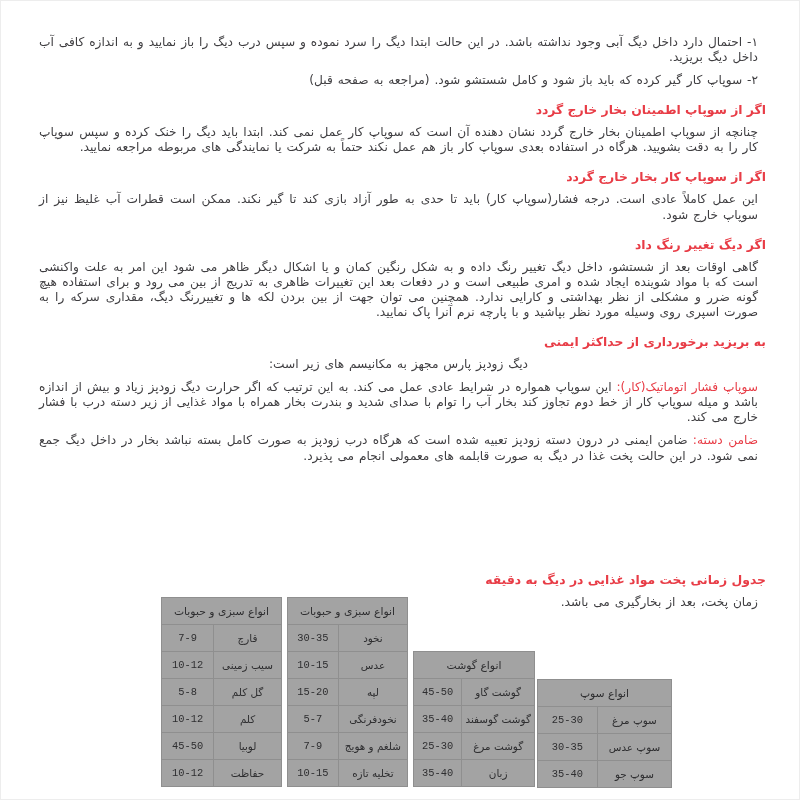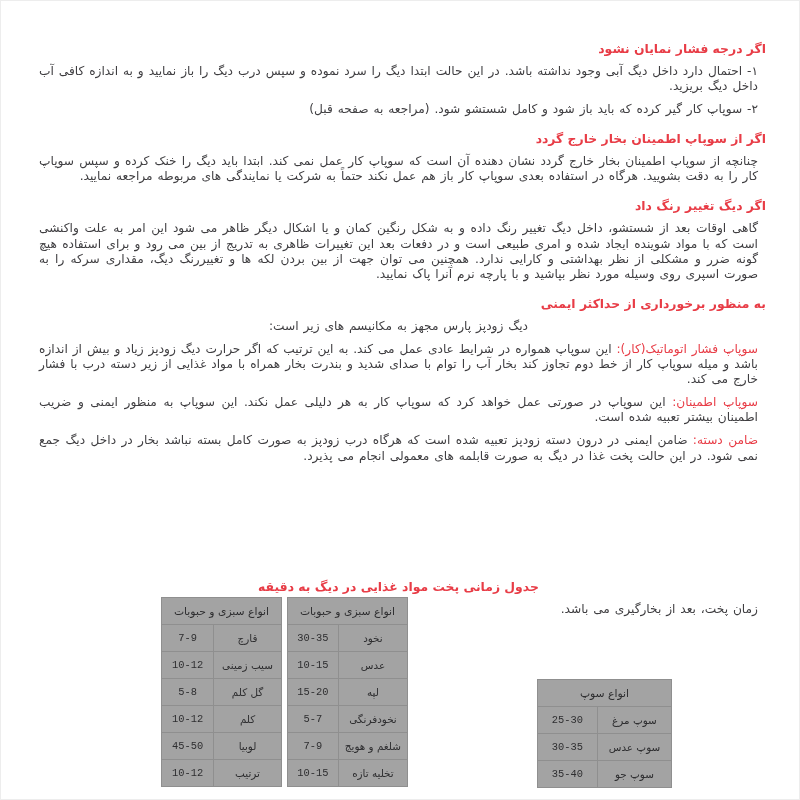--- a/index.html
+++ b/index.html
@@ -37,21 +37,21 @@
     text-align: justify;
     word-spacing: 1px;
   }
   p.intro { text-align: center; margin-bottom: 2px; }
   .mech .lbl { color: var(--red, #e83c46); }
   .jadval-block {
     position: absolute;
     top: 562px; right: 33px; left: 30px;
     text-align: right;
   }
-  .jadval-block h2.hd { margin: 16px 0 3px 0; text-align: center; }
+  .jadval-block h2.hd { margin: 9px 0 3px 0; }
   .jadval-block p.bt { text-align: right; }
   .tables-area {
     position: absolute;
     top: 596px; left: 0; right: 0;
     height: 200px;
   }
   table.ctable {
     position: absolute;
     border-collapse: collapse;
     direction: rtl;
@@ -77,41 +77,43 @@
   .t4 { left: 536px; top: 82px; width: 135px; }
 </style>
 </head>
 <body>
 
 <div class="page">
 
   <div class="content">
 
     <section>
-      <h2 class="hd">اگر درجه فشار نمایان نشود</h2>
       <p class="bt">۱- احتمال دارد داخل دیگ آبی وجود نداشته باشد. در این حالت ابتدا دیگ را سرد نموده و سپس درب دیگ را باز نمایید و به اندازه کافی آب داخل دیگ بریزید.</p>
       <p class="bt">۲- سوپاپ کار گیر کرده که باید باز شود و کامل شستشو شود. (مراجعه به صفحه قبل)</p>
     </section>
 
     <section>
       <h2 class="hd">اگر از سوپاپ اطمینان بخار خارج گردد</h2>
       <p class="bt">چنانچه از سوپاپ اطمینان بخار خارج گردد نشان دهنده آن است که سوپاپ کار عمل نمی کند. ابتدا باید دیگ را خنک کرده و سپس سوپاپ کار را به دقت بشویید. هرگاه در استفاده بعدی سوپاپ کار باز هم عمل نکند حتماً به شرکت یا نمایندگی های مربوطه مراجعه نمایید.</p>
     </section>
 
+    <section>
+      <h2 class="hd">اگر از سوپاپ کار بخار خارج گردد</h2>
+      <p class="bt">این عمل کاملاً عادی است. درجه فشار(سوپاپ کار) باید تا حدی به طور آزاد بازی کند تا گیر نکند. ممکن است قطرات آب غلیظ نیز از سوپاپ خارج شود.</p>
+    </section>
 
     <section>
       <h2 class="hd">اگر دیگ تغییر رنگ داد</h2>
       <p class="bt">گاهی اوقات بعد از شستشو، داخل دیگ تغییر رنگ داده و به شکل رنگین کمان و یا اشکال دیگر ظاهر می شود این امر به علت واکنشی است که با مواد شوینده ایجاد شده و امری طبیعی است و در دفعات بعد این تغییرات ظاهری به تدریج از بین می رود و برای استفاده هیچ گونه ضرر و مشکلی از نظر بهداشتی و کارایی ندارد. همچنین می توان جهت از بین بردن لکه ها و تغییررنگ دیگ، مقداری سرکه را به صورت اسپری روی وسیله مورد نظر بپاشید و با پارچه نرم آنرا پاک نمایید.</p>
     </section>
 
     <section>
-      <h2 class="hd">به منظور برخورداری از حداکثر ایمنی</h2>
+      <h2 class="hd">به بریزید برخورداری از حداکثر ایمنی</h2>
       <p class="bt intro">دیگ زودپز پارس مجهز به مکانیسم های زیر است:</p>
       <p class="bt mech"><span class="lbl">سوپاپ فشار اتوماتیک(کار):</span> <span>این سوپاپ همواره در شرایط عادی عمل می کند. به این ترتیب که اگر حرارت دیگ زودپز زیاد و بیش از اندازه باشد و میله سوپاپ کار از خط دوم تجاوز کند بخار آب را توام با صدای شدید و بندرت بخار همراه با مواد غذایی از زیر دسته درب با فشار خارج می کند.</span></p>
-      <p class="bt mech"><span class="lbl">سوپاپ اطمینان:</span> <span>این سوپاپ در صورتی عمل خواهد کرد که سوپاپ کار به هر دلیلی عمل نکند. این سوپاپ به منظور ایمنی و ضریب اطمینان بیشتر تعبیه شده است.</span></p>
       <p class="bt mech"><span class="lbl">ضامن دسته:</span> <span>ضامن ایمنی در درون دسته زودپز تعبیه شده است که هرگاه درب زودپز به صورت کامل بسته نباشد بخار در داخل دیگ جمع نمی شود. در این حالت پخت غذا در دیگ به صورت قابلمه های معمولی انجام می پذیرد.</span></p>
     </section>
 
   </div>
 
   <div class="jadval-block">
     <h2 class="hd">جدول زمانی پخت مواد غذایی در دیگ به دقیقه</h2>
     <p class="bt">زمان پخت، بعد از بخارگیری می باشد.</p>
   </div>
 
@@ -137,21 +139,21 @@
           </tr>
           <tr>
             <td class="item">کلم</td>
             <td class="min">10-12</td>
           </tr>
           <tr>
             <td class="item">لوبیا</td>
             <td class="min">45-50</td>
           </tr>
           <tr>
-            <td class="item">ترتیب</td>
+            <td class="item">حفاظت</td>
             <td class="min">10-12</td>
           </tr>
         </tbody>
     </table>
     <table class="ctable t2">
       <thead>
           <tr>
             <th colspan="2">انواع سبزی و حبوبات</th>
           </tr>
         </thead>
@@ -175,20 +177,45 @@
           <tr>
             <td class="item">شلغم و هویج</td>
             <td class="min">7-9</td>
           </tr>
           <tr>
             <td class="item">تخلیه تازه</td>
             <td class="min">10-15</td>
           </tr>
         </tbody>
     </table>
+    <table class="ctable t3">
+      <thead>
+          <tr>
+            <th colspan="2">انواع گوشت</th>
+          </tr>
+        </thead>
+      <tbody>
+          <tr>
+            <td class="item">گوشت گاو</td>
+            <td class="min">45-50</td>
+          </tr>
+          <tr>
+            <td class="item">گوشت گوسفند</td>
+            <td class="min">35-40</td>
+          </tr>
+          <tr>
+            <td class="item">گوشت مرغ</td>
+            <td class="min">25-30</td>
+          </tr>
+          <tr>
+            <td class="item">زبان</td>
+            <td class="min">35-40</td>
+          </tr>
+        </tbody>
+    </table>
     <table class="ctable t4">
       <thead>
           <tr>
             <th colspan="2">انواع سوپ</th>
           </tr>
         </thead>
       <tbody>
           <tr>
             <td class="item">سوپ مرغ</td>
             <td class="min">25-30</td>

